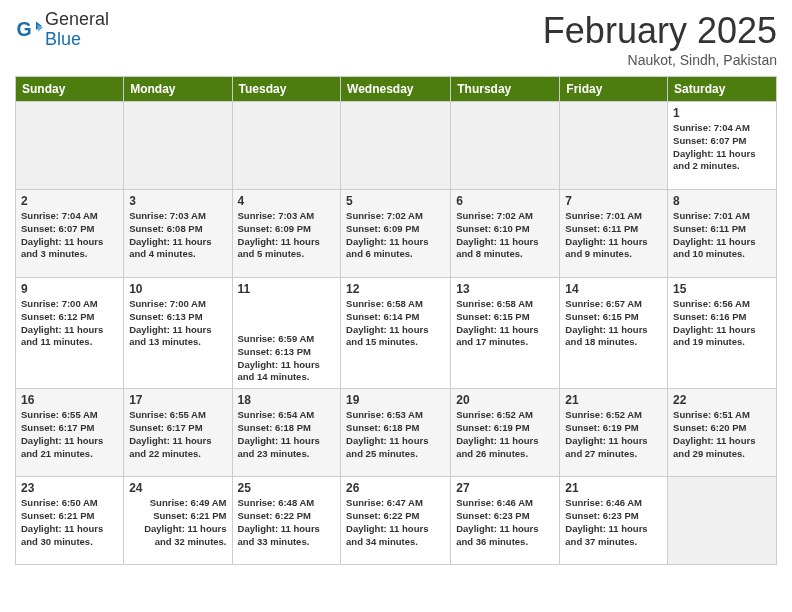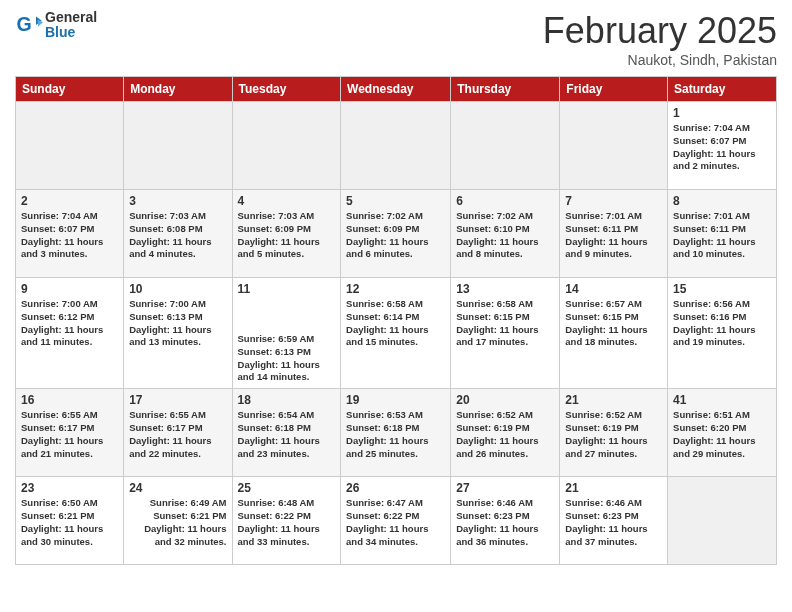--- a/index.html
+++ b/index.html
@@ -3,32 +3,32 @@
   <meta charset="utf-8">
   <style>
     * { box-sizing: border-box; margin: 0; padding: 0; }
     body { font-family: Arial, sans-serif; background: #fff; width: 792px; height: 612px; overflow: hidden; }
     
     .container { width: 792px; padding: 10px 15px; }
     
     .header { display: flex; justify-content: space-between; align-items: flex-start; margin-bottom: 8px; }
     
     .logo { display: flex; align-items: center; }
-    .logo-text { font-size: 14px; font-weight: bold; color: #333; line-height: 1.1; }
+    .logo-text { font-size: 18px; font-weight: normal; color: #333; line-height: 1.1; }
     .logo-text .blue { color: #1a6faf; }
     .logo-icon { width: 28px; height: 28px; margin-right: 2px; }
     
     .title-block { text-align: right; }
     .month-title { font-size: 36px; font-weight: normal; color: #333; }
     .location { font-size: 14px; color: #555; }
     
     .calendar { width: 100%; border-collapse: collapse; }
     
     .calendar thead th {
-      background-color: #b91c1c;
+      background-color: #4d7c0f;
       color: white;
       padding: 5px 6px;
       font-size: 12px;
       font-weight: bold;
       text-align: left;
       border: 1px solid #ccc;
     }
     
     .calendar tbody td {
       vertical-align: top;
@@ -249,21 +249,21 @@
 and 26 minutes.</div>
           </td>
           <td>
             <span class="day-num">21</span>
             <div class="day-info" style="white-space: pre-line;">Sunrise: 6:52 AM
 Sunset: 6:19 PM
 Daylight: 11 hours
 and 27 minutes.</div>
           </td>
           <td>
-            <span class="day-num">41</span>
+            <span class="day-num">22</span>
             <div class="day-info" style="white-space: pre-line;">Sunrise: 6:51 AM
 Sunset: 6:20 PM
 Daylight: 11 hours
 and 29 minutes.</div>
           </td>
         </tr>
         <tr>
           <td>
             <span class="day-num">23</span>
             <div class="day-info" style="white-space: pre-line;">Sunrise: 6:50 AM

